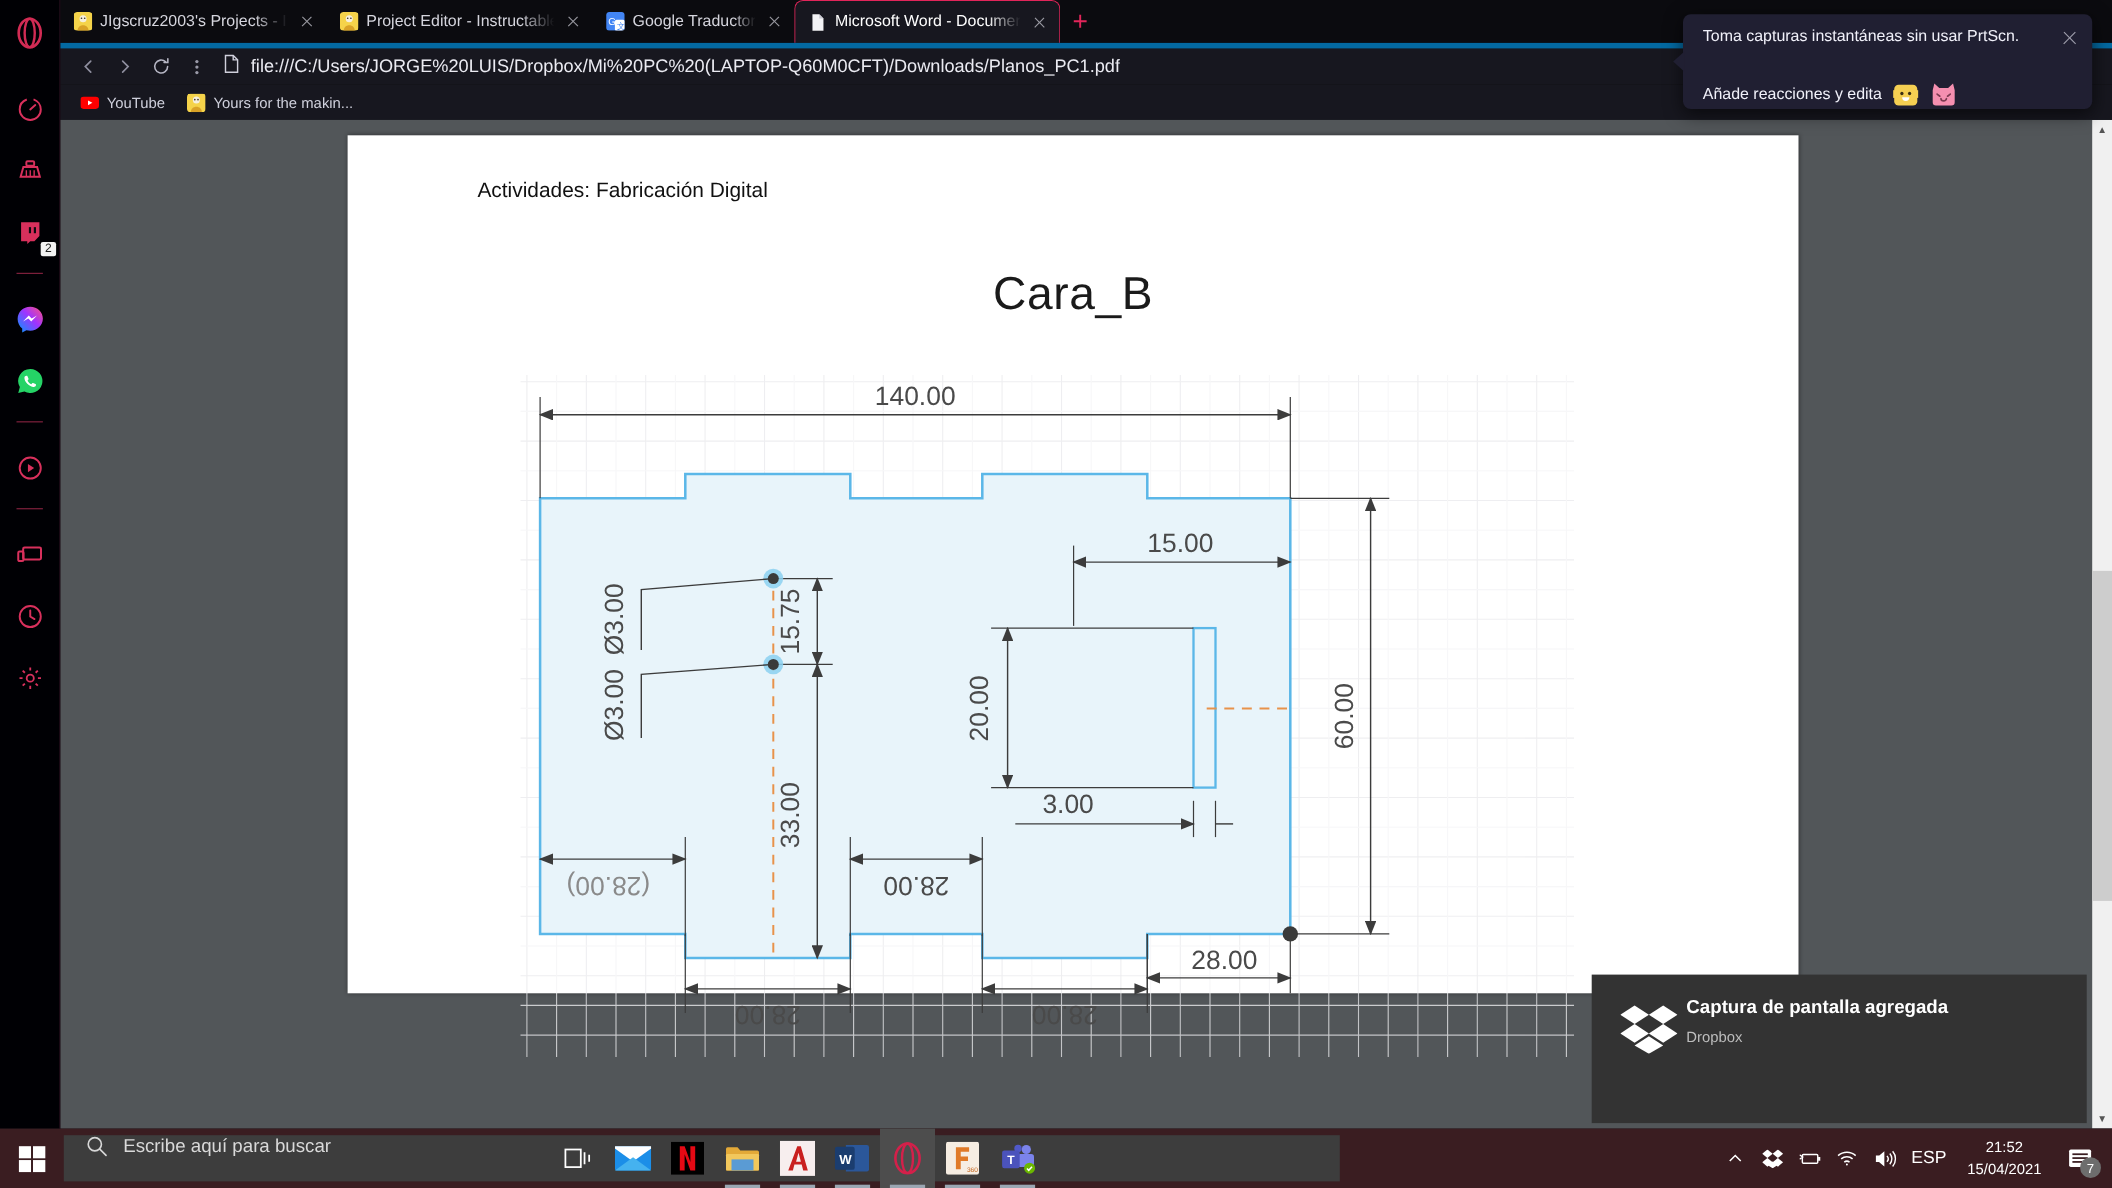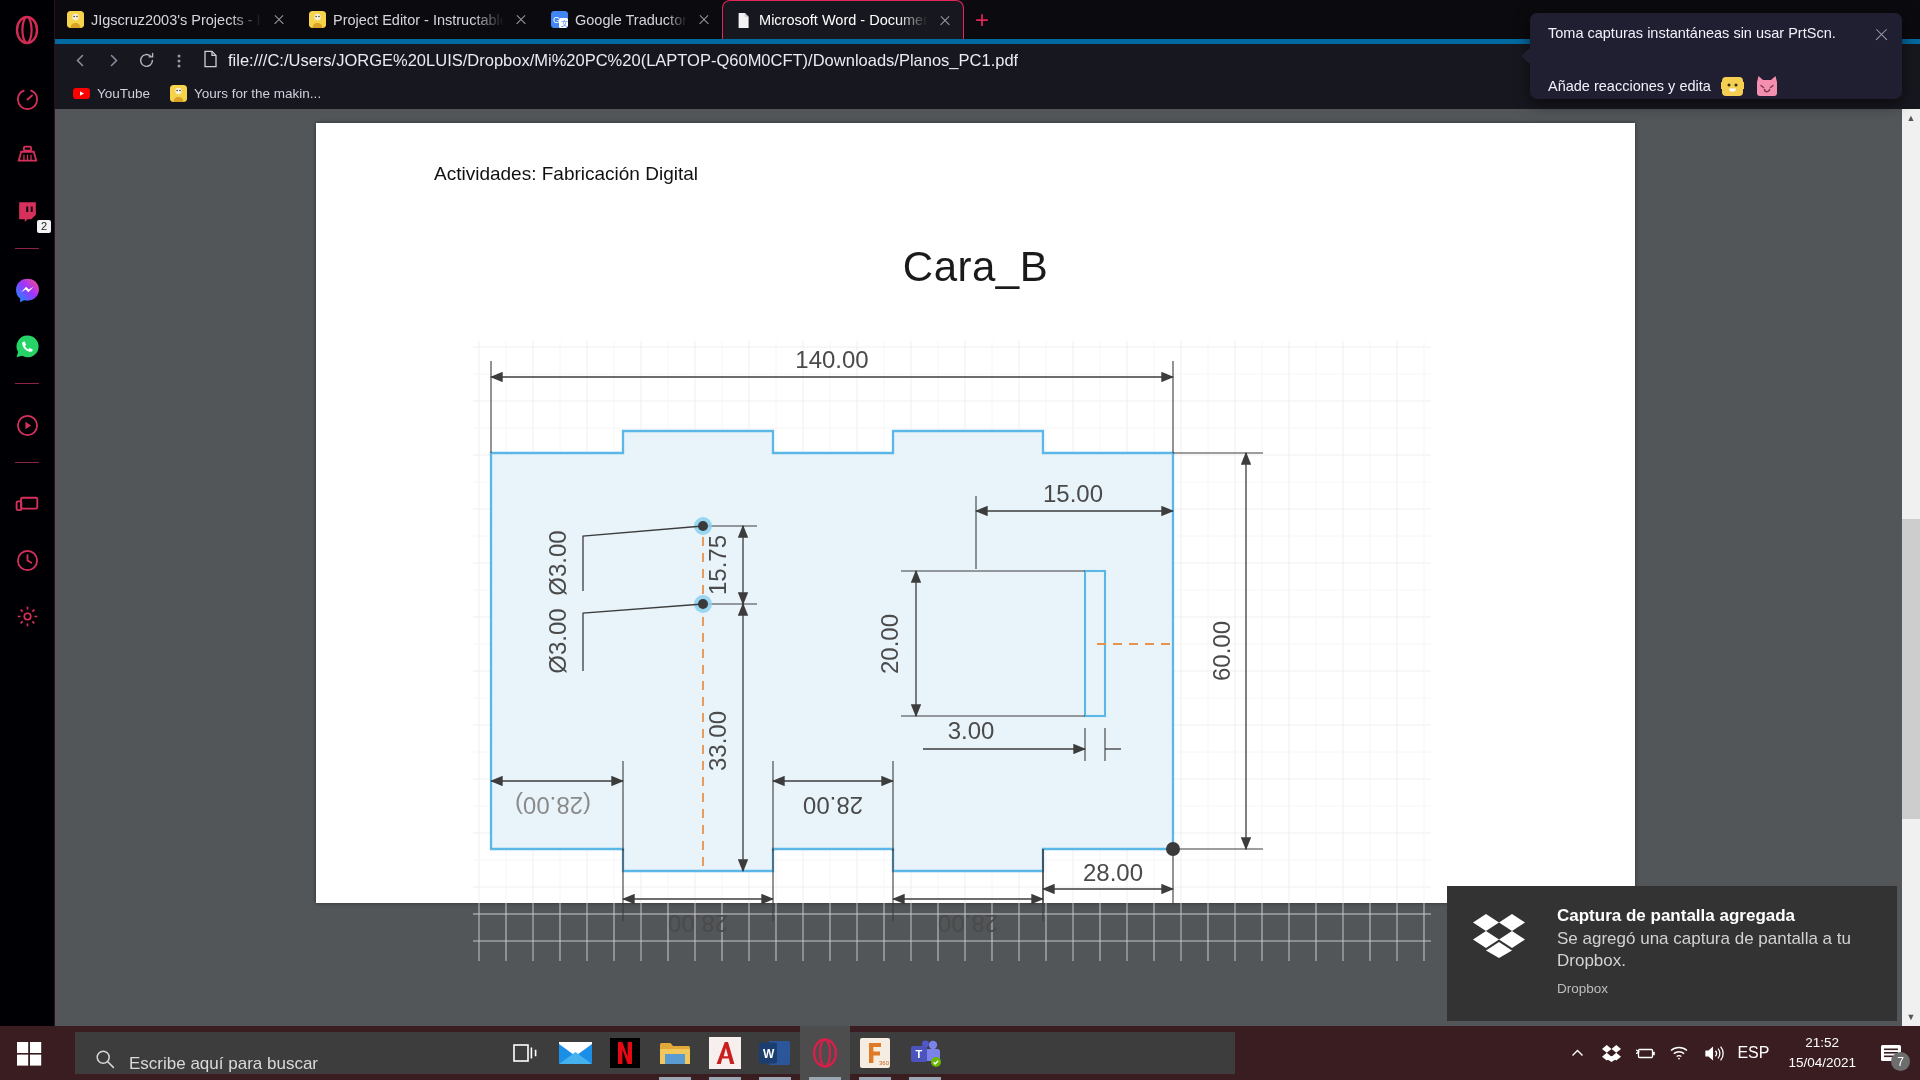--- a/index.html
+++ b/index.html
@@ -108,31 +108,31 @@
   }
   .ot-line1 { font-size:14.5px; padding-right:34px; }
   .ot-line2 { font-size:14.5px; margin-top:32px; display:flex; align-items:center; gap:10px; }
   .ot-close { position:absolute; right:12px; top:13px; width:17px; height:17px; opacity:.65; cursor:pointer; }
   .ot-close::before,.ot-close::after{content:"";position:absolute;left:1px;top:8px;width:15px;height:1.4px;background:#e4e4ef;}
   .ot-close::before{transform:rotate(45deg)}.ot-close::after{transform:rotate(-45deg)}
   .emoji-box { width:23px; height:23px; border-radius:4px; display:block; }
 
   .dbx-toast {
     position:absolute; left:1447px; top:886px; width:450px; height:135px;
-    background:#333333; color:#fff; display:flex; gap:32px; padding:20px 20px 0 26px;
+    background:#333333; color:#fff; display:flex; gap:8px; padding:20px 20px 0 26px;
   }
   .dbx-title { font-size:17px; font-weight:bold; }
   .dbx-body { font-size:17px; color:#d2d2d2; line-height:1.28; margin-top:2px; }
   .dbx-app { font-size:13.5px; color:#bdbdbd; margin-top:9px; }
 
   
   .taskbar { position:absolute; left:0; bottom:0; width:1920px; height:54px; background:#3a1d21; display:flex; align-items:center; }
   .start-btn { width:58px; height:54px; display:flex; align-items:center; justify-content:center; cursor:pointer; }
   .search-box {
-    width:1160px; height:42px; margin-left:17px; background:#3d3d3d; display:flex; align-items:flex-end;
+    width:1160px; height:42px; margin-left:0; background:#3d3d3d; display:flex; align-items:flex-start;
     gap:14px; padding-left:20px; color:#d9d9d9; font-size:17px; cursor:text; position:absolute; left:58px; top:6px;
   }
   .tb-icons { position:absolute; left:500px; top:0; height:54px; display:flex; align-items:center; gap:0; }
   .tb-item { width:50px; height:54px; display:flex; align-items:center; justify-content:center; position:relative; cursor:pointer; }
   .tb-item.open::after{ content:""; position:absolute; bottom:0; left:9px; width:32px; height:3px; background:#9aa6b2; }
   .tb-item.active { background:#4d4d4d; }
   .tray { position:absolute; right:0; top:0; height:54px; display:flex; align-items:center; gap:0; padding-right:6px; }
   .tray-ico { width:34px; height:54px; display:flex; align-items:center; justify-content:center; color:#fff; cursor:pointer; }
   .clock { display:flex; flex-direction:column; align-items:center; justify-content:center; color:#fff; font-size:13.5px; line-height:1.45; padding:0 12px; height:54px; cursor:pointer; }
   .notif-btn { width:46px; height:54px; display:flex; align-items:center; justify-content:center; position:relative; cursor:pointer; }
@@ -575,21 +575,20 @@
       <svg width="52" height="46" viewBox="0 0 52 46">
           <path d="M13 2L0 10.5 13 19 26 10.5z" fill="#fff"></path>
           <path d="M39 2L26 10.5 39 19 52 10.5z" fill="#fff"></path>
           <path d="M0 27.5L13 19l13 8.5L13 36z" fill="#fff"></path>
           <path d="M52 27.5L39 19l-13 8.5L39 36z" fill="#fff"></path>
           <path d="M13 38.5L26 30l13 8.5L26 46z" fill="#fff"></path>
         </svg>
     </div>
     <div style="flex:1">
       <div class="dbx-title">Captura de pantalla agregada</div>
-      <div class="dbx-body">Se agregó una captura de pantalla a tu Dropbox.</div>
       <div class="dbx-app">Dropbox</div>
     </div>
   </div>
 
   <div class="taskbar">
     <div class="start-btn">
       <svg width="25" height="25" viewBox="0 0 25 25" fill="#fff">
           <rect x="0" y="1" width="11.2" height="11"></rect>
           <rect x="13" y="1" width="11.2" height="11"></rect>
           <rect x="0" y="13.6" width="11.2" height="11"></rect>

